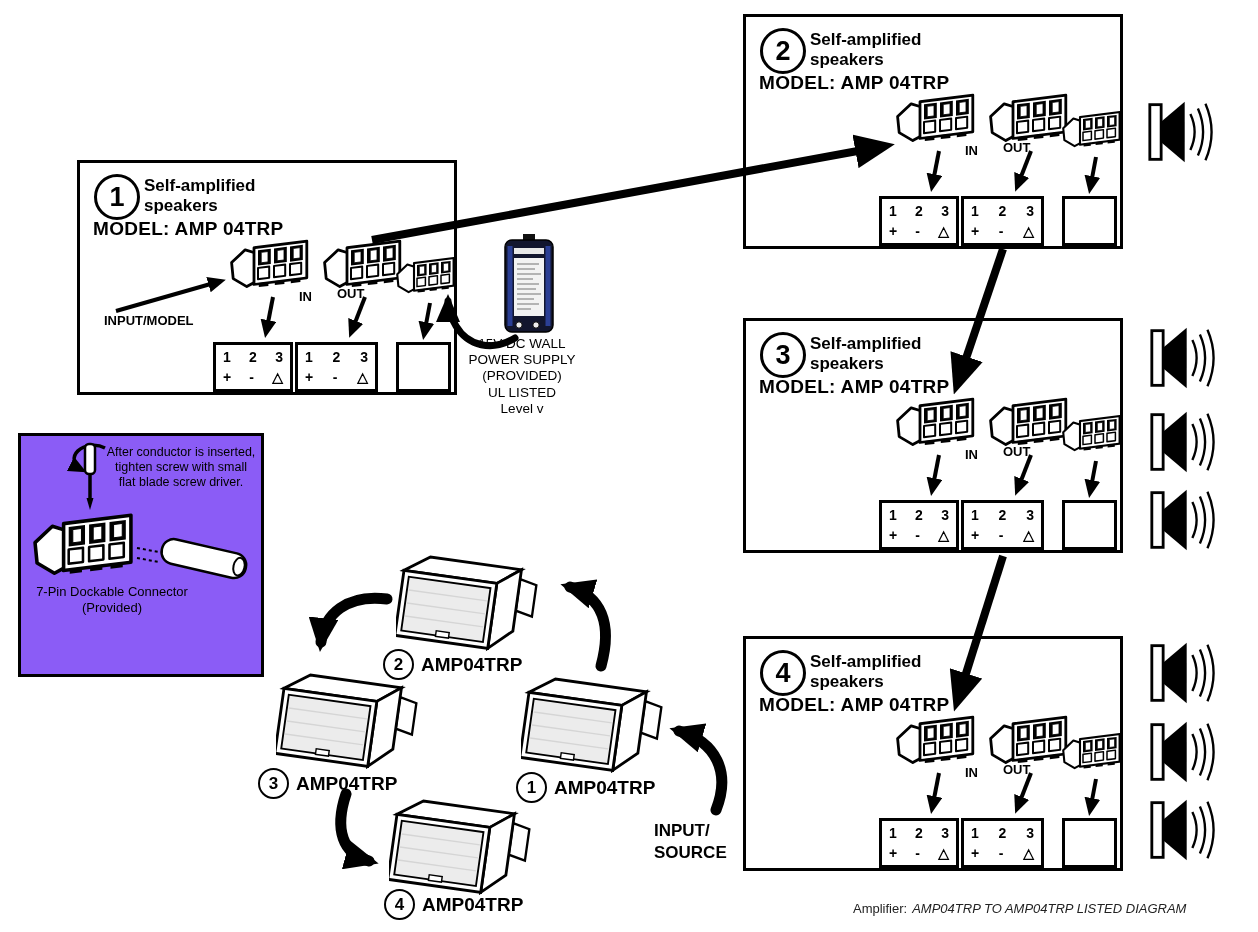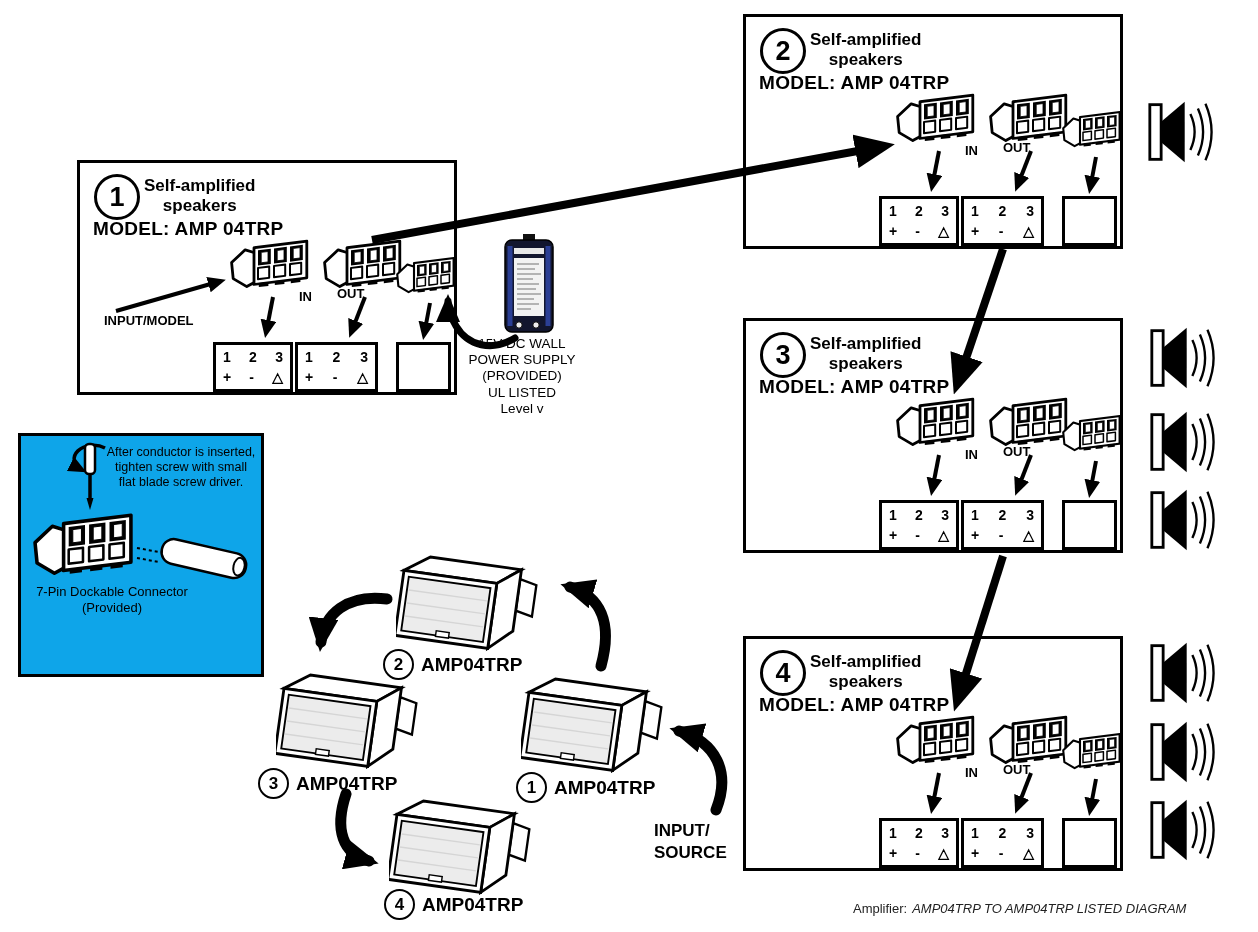--- a/index.html
+++ b/index.html
@@ -16,21 +16,21 @@
   .amp-box{position:absolute;width:380px;height:235px;border:3px solid #000;
     background:#fff;box-sizing:border-box;}
   #box1{left:77px;top:160px;}
   #box2{left:743px;top:14px;}
   #box3{left:743px;top:318px;}
   #box4{left:743px;top:636px;}
   .num-circle{position:absolute;left:14px;top:11px;width:40px;height:40px;
     border:3px solid #000;border-radius:50%;font-size:27px;font-weight:bold;
     display:flex;align-items:center;justify-content:center;background:#fff;}
   .amp-title{position:absolute;left:64px;top:13px;font-size:17px;font-weight:bold;
-    line-height:1.18;white-space:pre-line;text-align:center;}
+    line-height:1.18;white-space:pre-line;}
   .amp-model{position:absolute;left:13px;top:55px;font-size:19px;font-weight:bold;letter-spacing:.3px;}
   .amp-art{position:absolute;left:0;top:0;width:374px;height:229px;pointer-events:none;}
   .lbl-in{position:absolute;left:187px;top:126px;font-size:13px;font-weight:bold;padding-left:32px;}
   .lbl-out{position:absolute;left:257px;top:123px;font-size:13px;font-weight:bold;}
   .lbl-src{position:absolute;left:24px;top:150px;font-size:13px;font-weight:bold;}
   .tblock{position:absolute;top:179px;height:50px;border:3px solid #000;box-sizing:border-box;
     display:flex;flex-direction:column;justify-content:space-between;padding:2px 7px;background:#fff;}
   .t1{left:133px;width:80px;}
   .t2{left:215px;width:83px;}
   .trow{display:flex;justify-content:space-between;font-size:14px;font-weight:bold;line-height:1.45;}
@@ -42,21 +42,21 @@
   #psuCaption{position:absolute;left:447px;top:336px;width:150px;text-align:center;
     font-size:13.5px;line-height:1.2;white-space:pre-line;}
 
   
   #nonAmp{position:absolute;left:1131px;top:240px;width:110px;font-size:15px;
     line-height:1.5;white-space:pre-line;}
   .spk{position:absolute;width:66px;height:72px;}
 
   
   #noteBox{position:absolute;left:18px;top:433px;width:246px;height:244px;border:3px solid #000;
-    box-sizing:border-box;background:#0ea5e9;}
+    box-sizing:border-box;background:#8b5cf6;}
   #noteArt{position:absolute;left:0;top:0;width:240px;height:238px;pointer-events:none;}
   .note-instruction{position:absolute;left:80px;top:9px;width:160px;text-align:center;
     font-size:12.5px;line-height:1.2;white-space:pre-line;}
   .note-cap1{position:absolute;left:3px;top:148px;width:176px;text-align:center;font-size:13px;}
   .note-cap2{position:absolute;left:3px;top:164px;width:176px;text-align:center;font-size:13px;}
   .note-note{position:absolute;left:8px;top:183px;width:230px;font-size:13px;line-height:1.17;
     white-space:pre-line;}
 
   
   .cab{position:absolute;width:150px;height:112px;}

